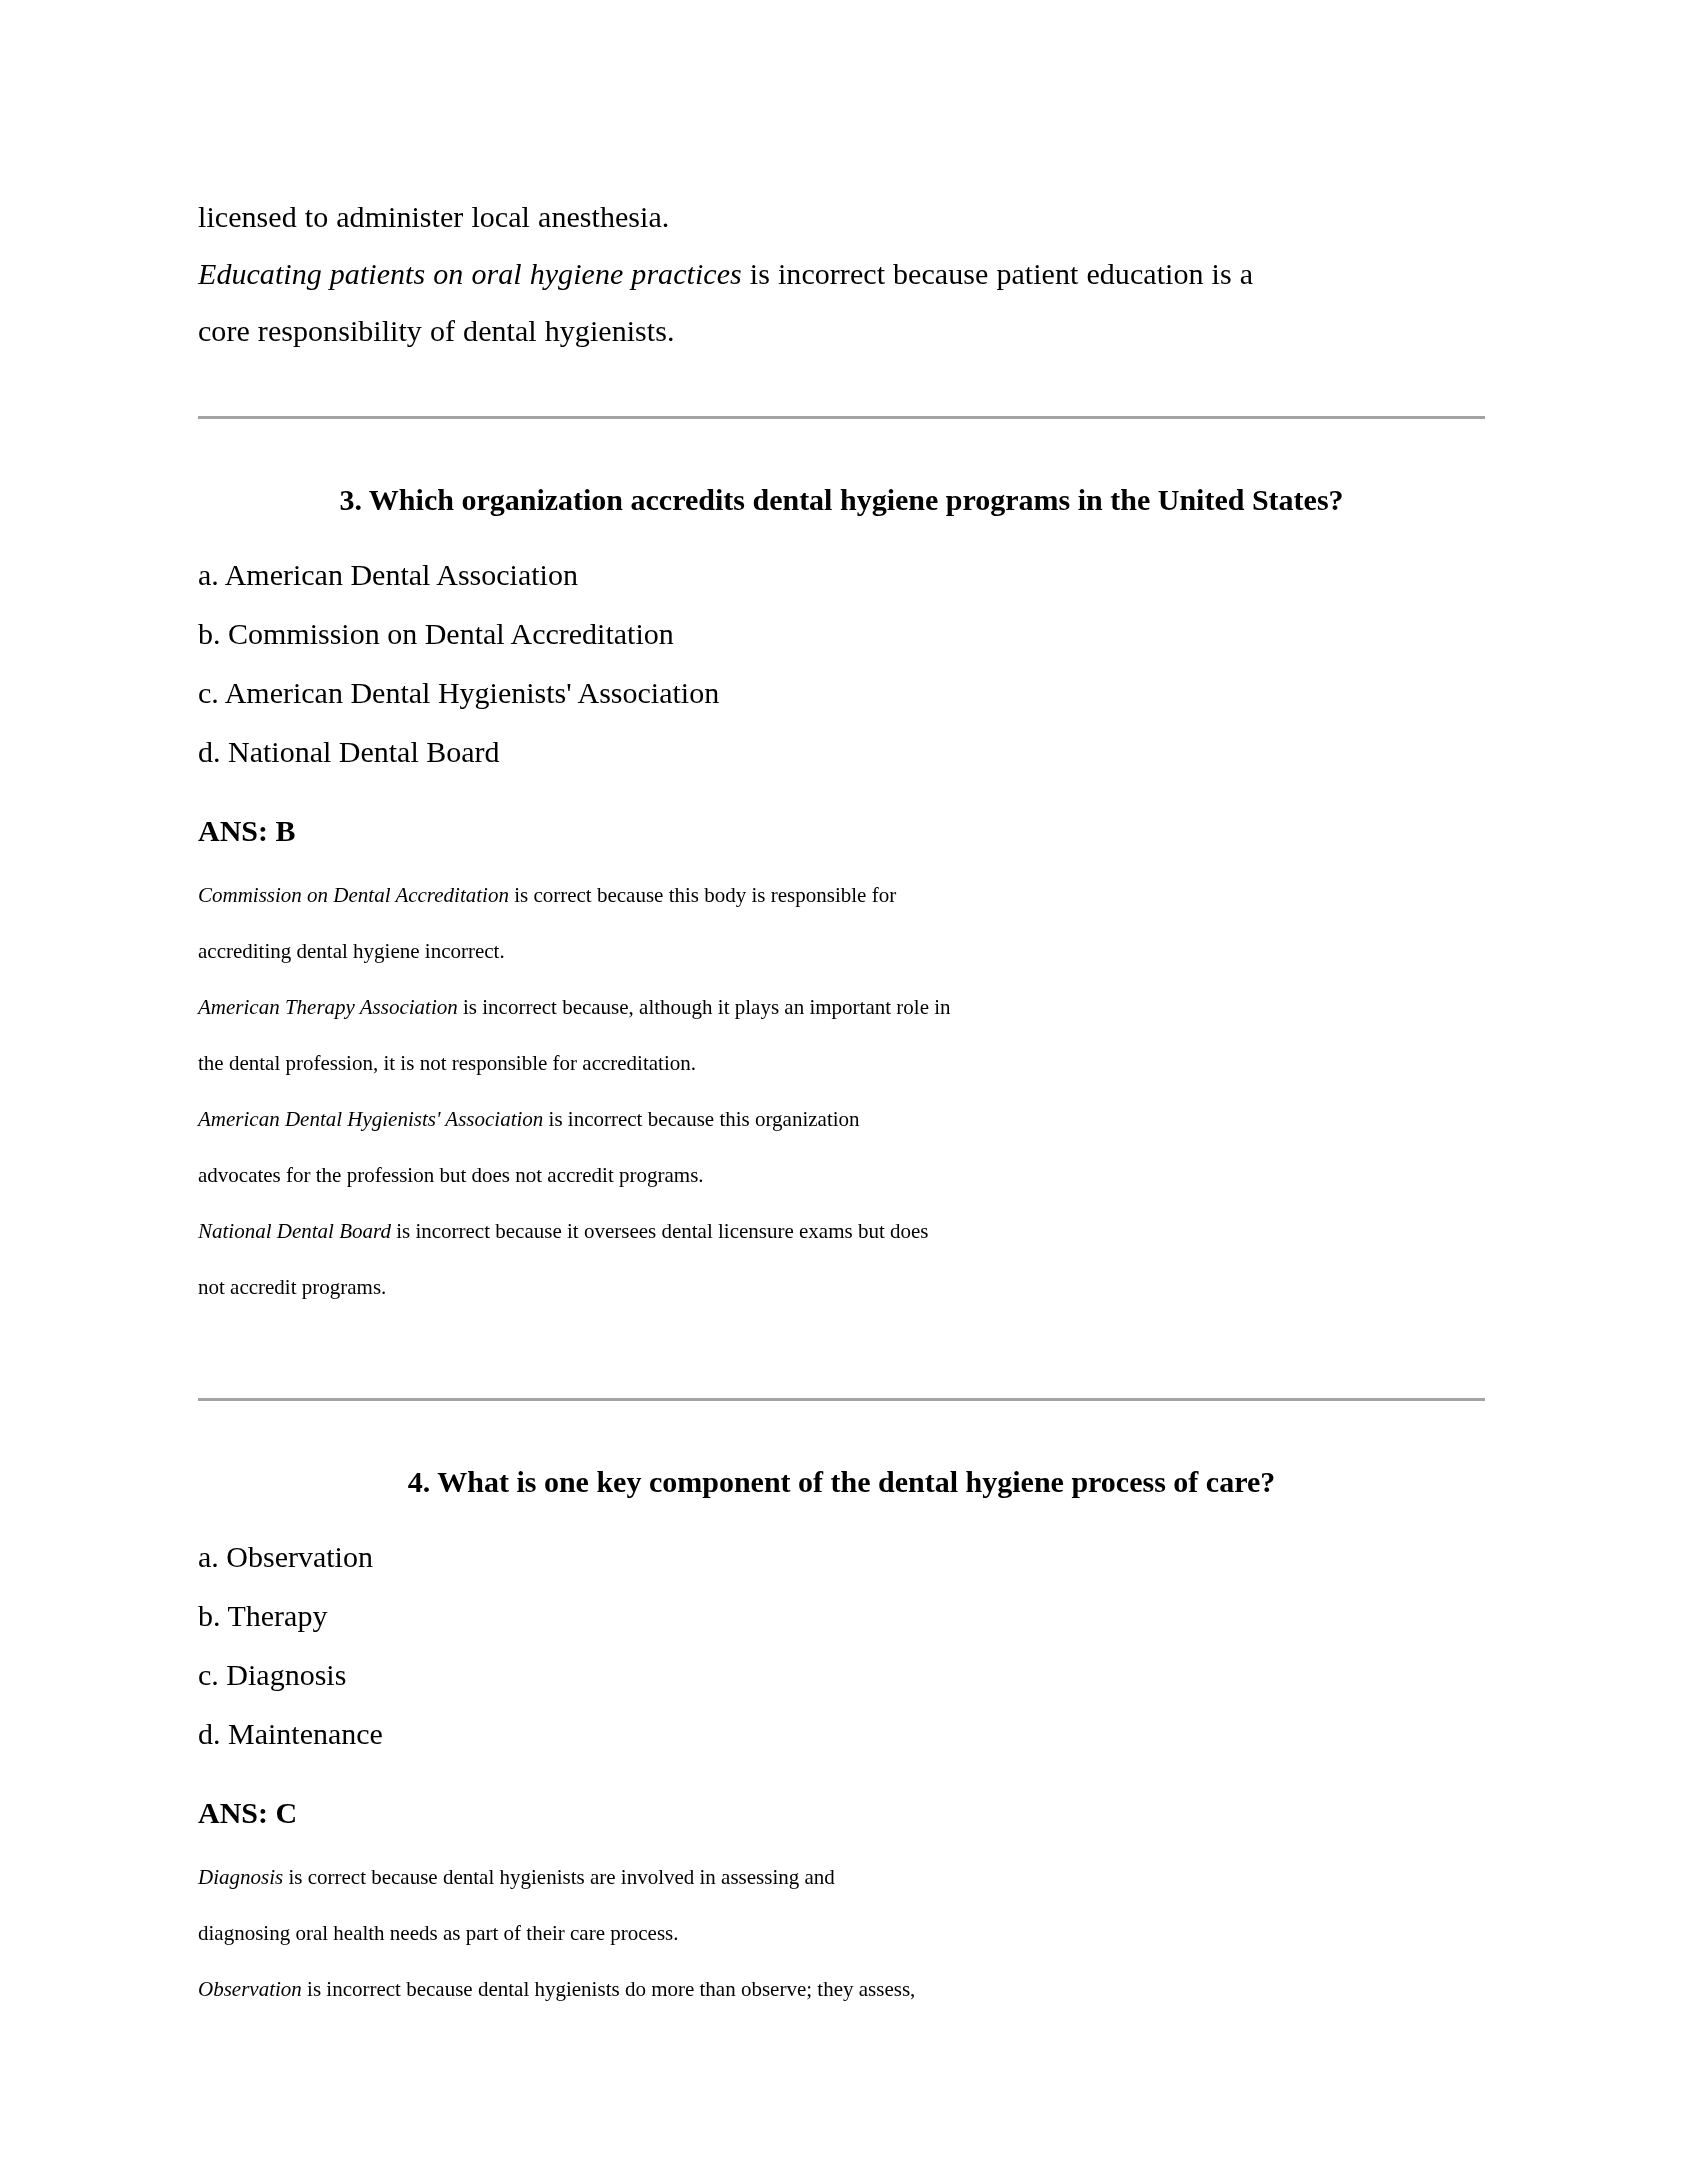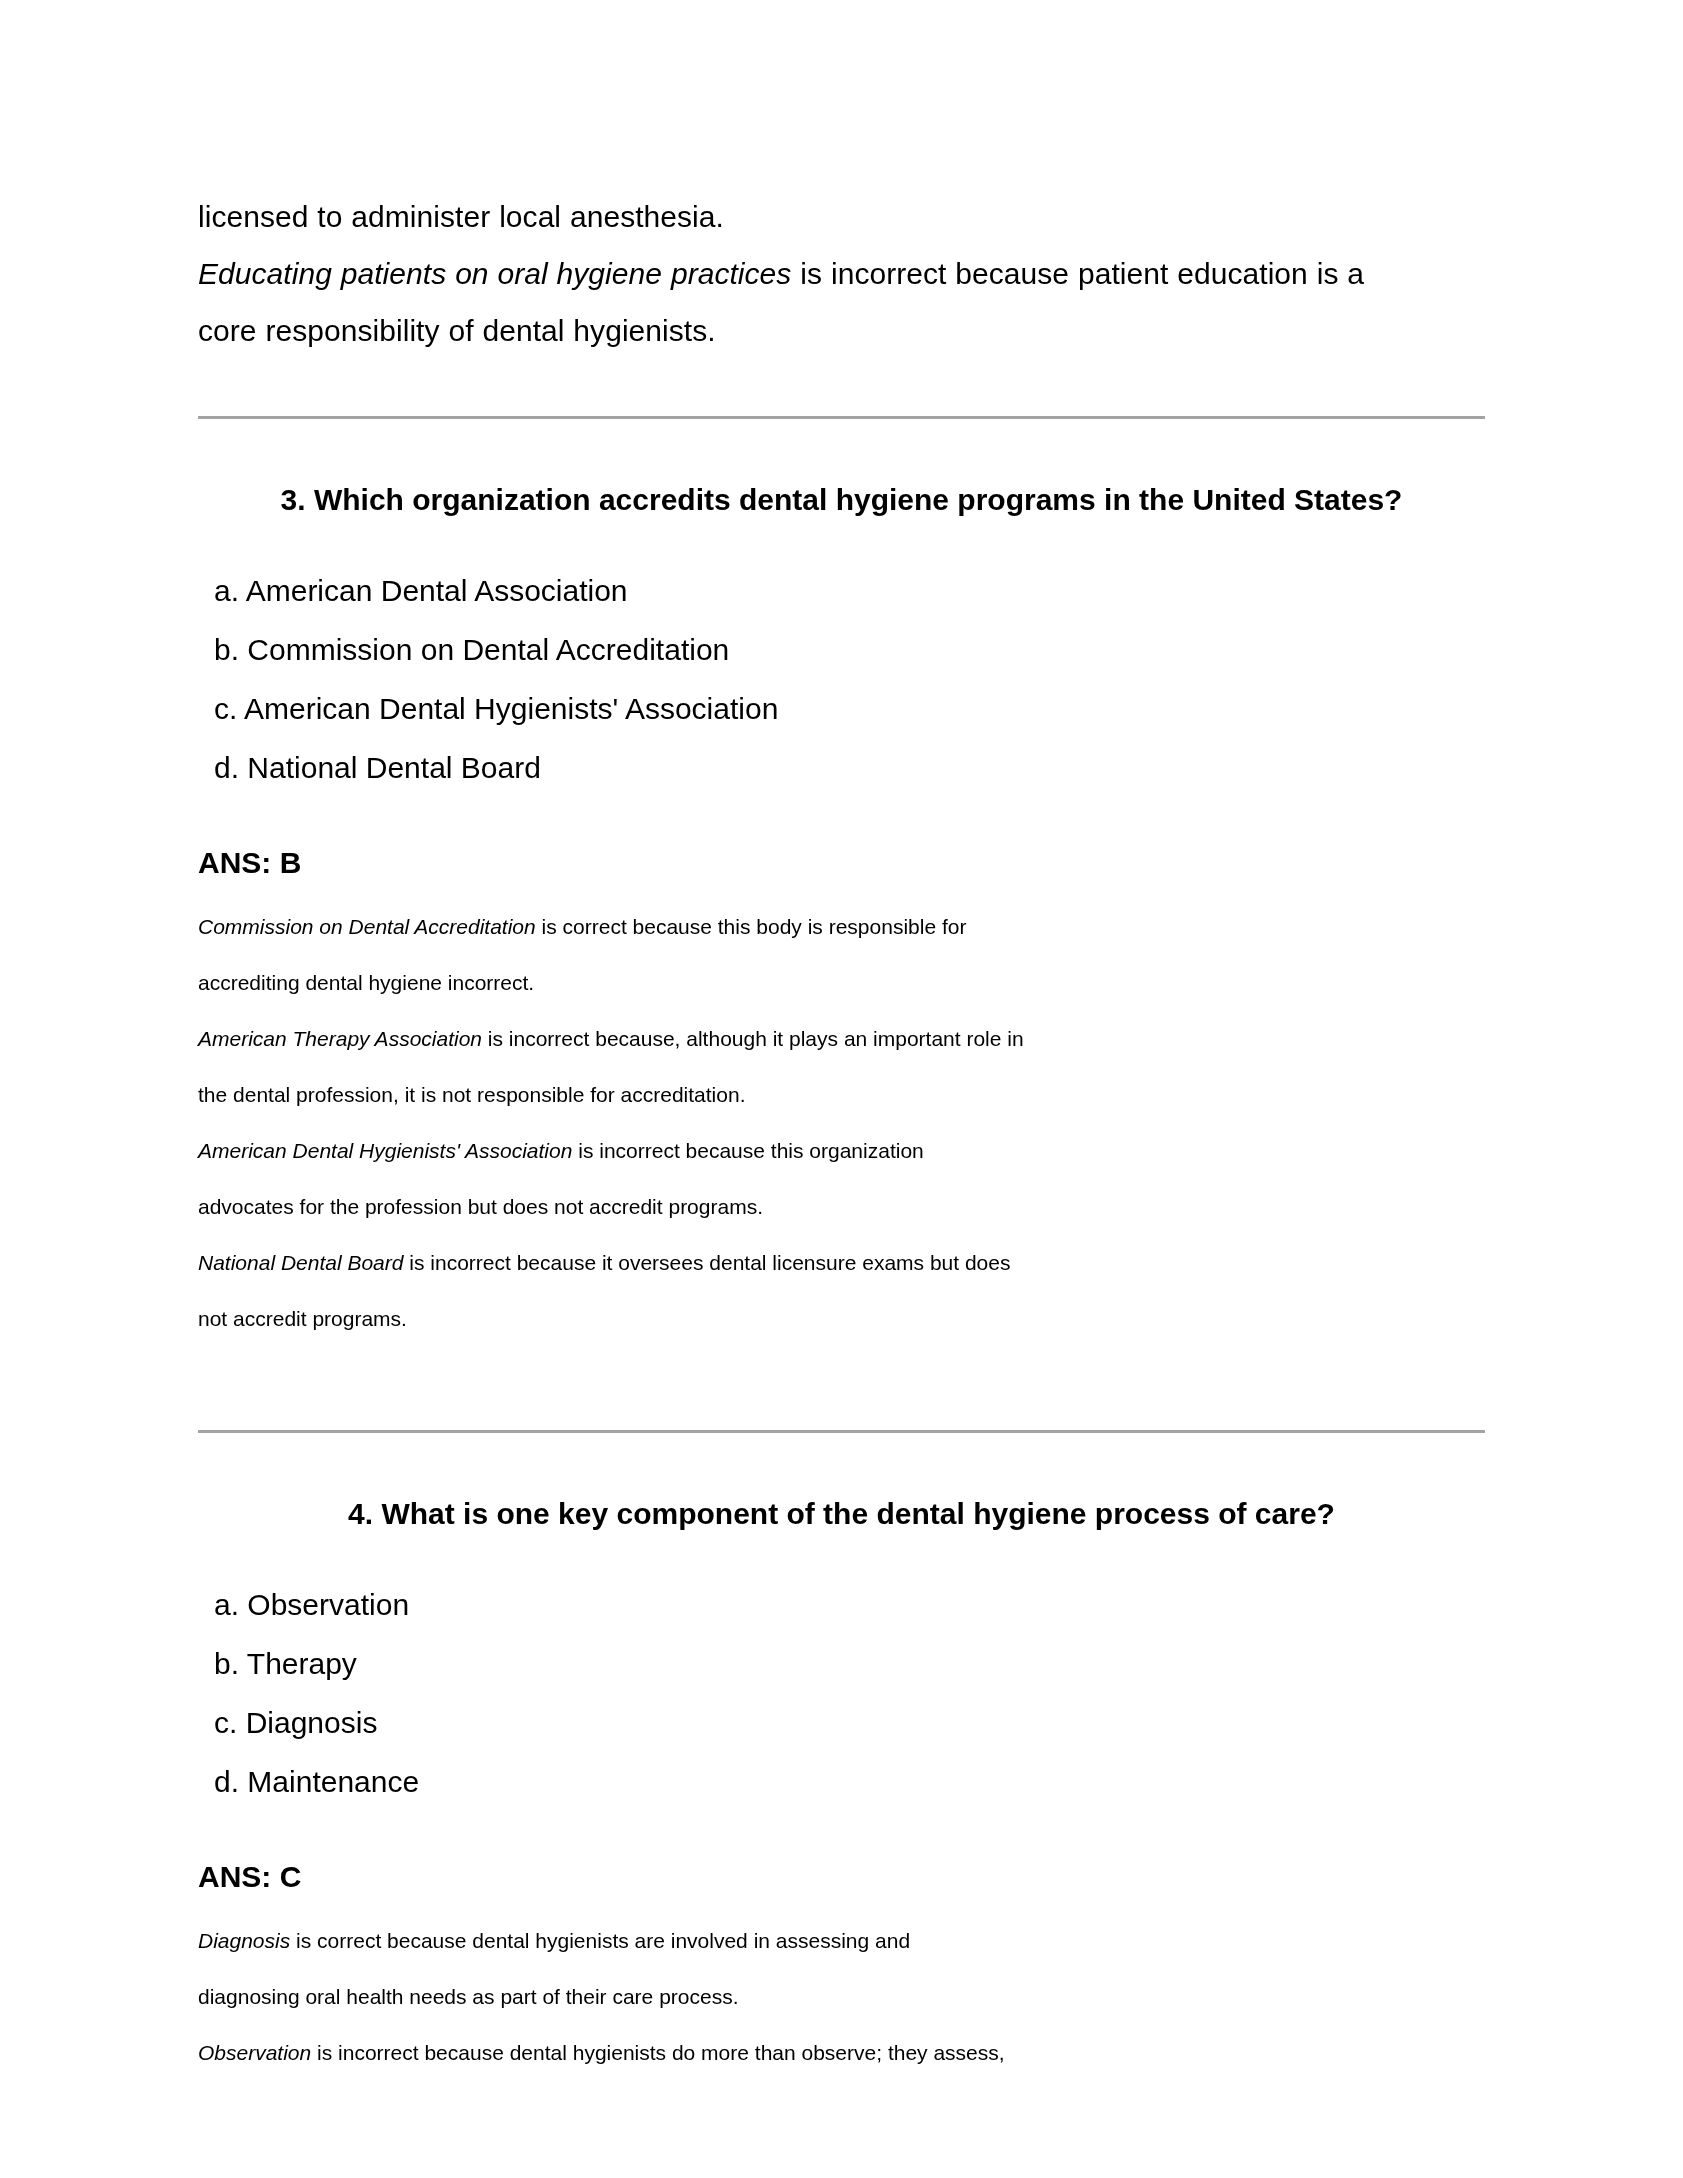--- a/index.html
+++ b/index.html
@@ -18,20 +18,21 @@
   .page {
     position: relative;
     width: 1683px;
     height: 2178px;
     background: #ffffff;
     box-sizing: border-box;
     padding: 188px 198px 0 198px;
   }
   .content {
     width: 1287px;
+    font-family: Liberation Serif, serif;
   }
 
   
   .para {
     font-size: 30px;
     line-height: 57px;
     letter-spacing: 0.05px;
     margin: 0;
     text-align: left;
     word-spacing: 0.5px;
@@ -73,21 +74,21 @@
   .question-heading {
     font-size: 30px;
     font-weight: bold;
     line-height: 40px;
     margin: 0;
     padding-top: 61px;
     text-align: center;
   }
   .options {
     list-style: none;
-    margin: 16px;
+    margin: 0;
     padding: 0;
     padding-top: 34px;
   }
   .option {
     font-size: 30px;
     line-height: 41px;
     margin: 0;
     padding: 0 0 18px 0;
   }
   .option:last-child {

